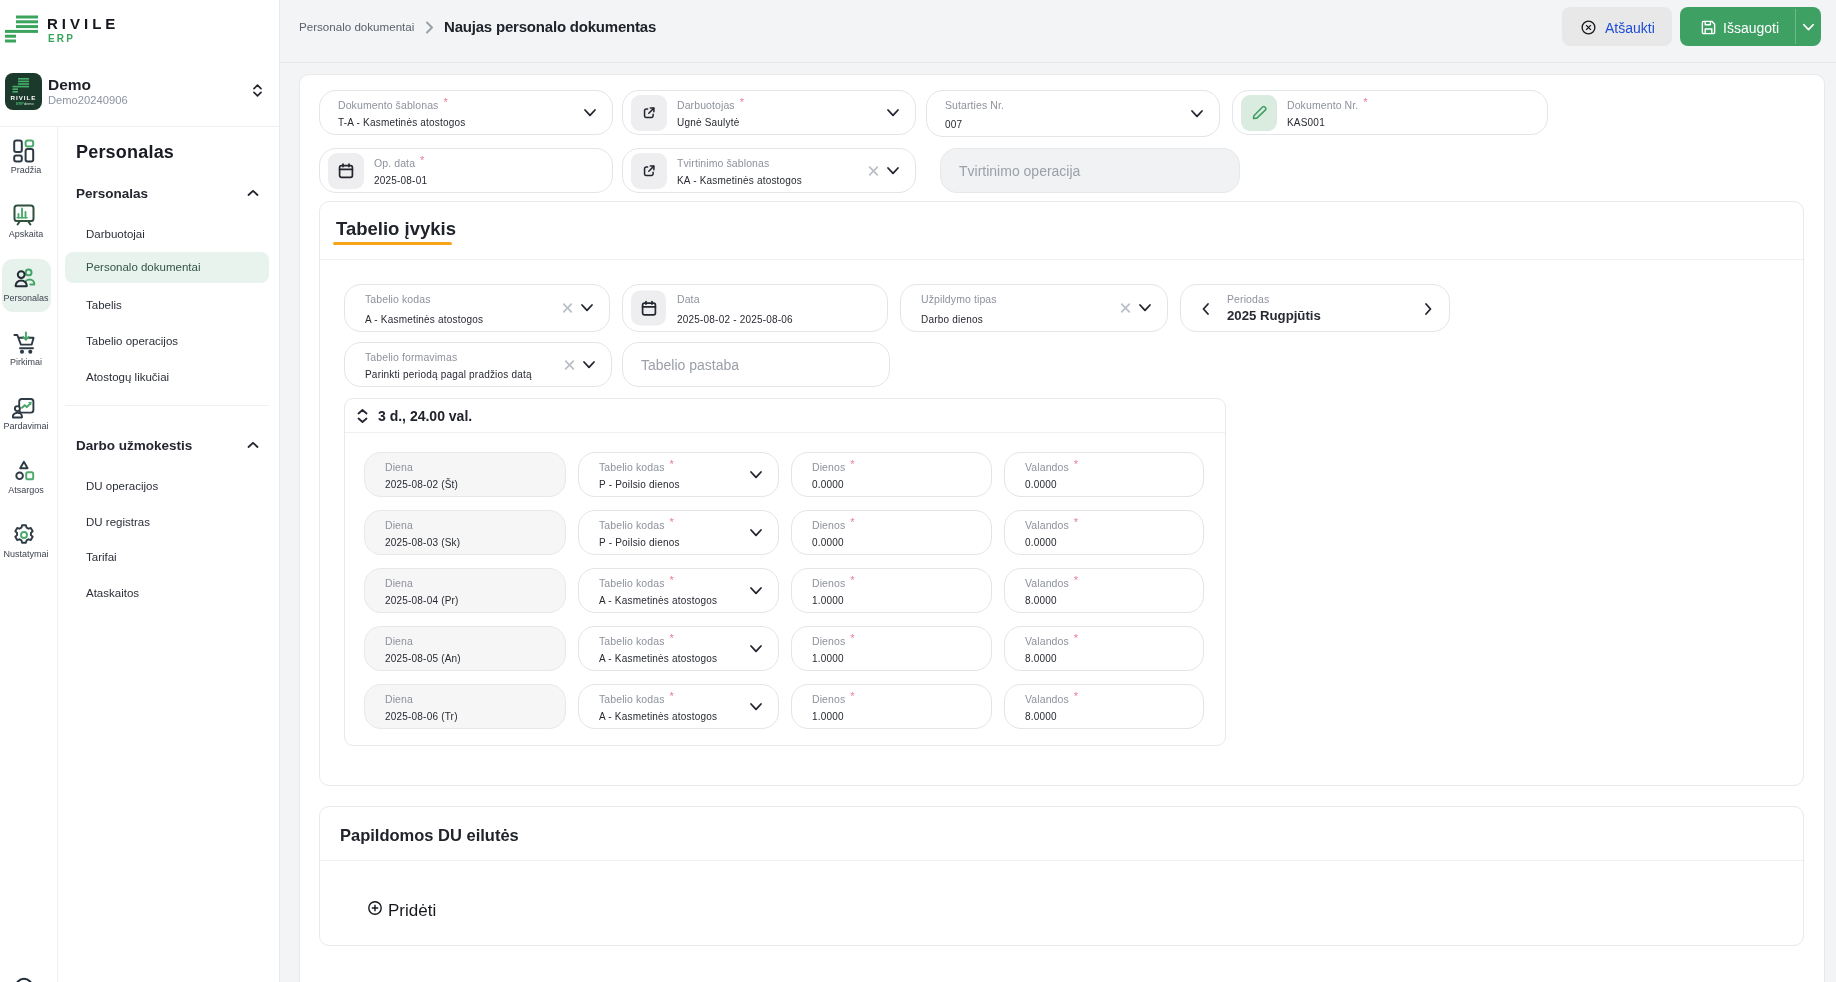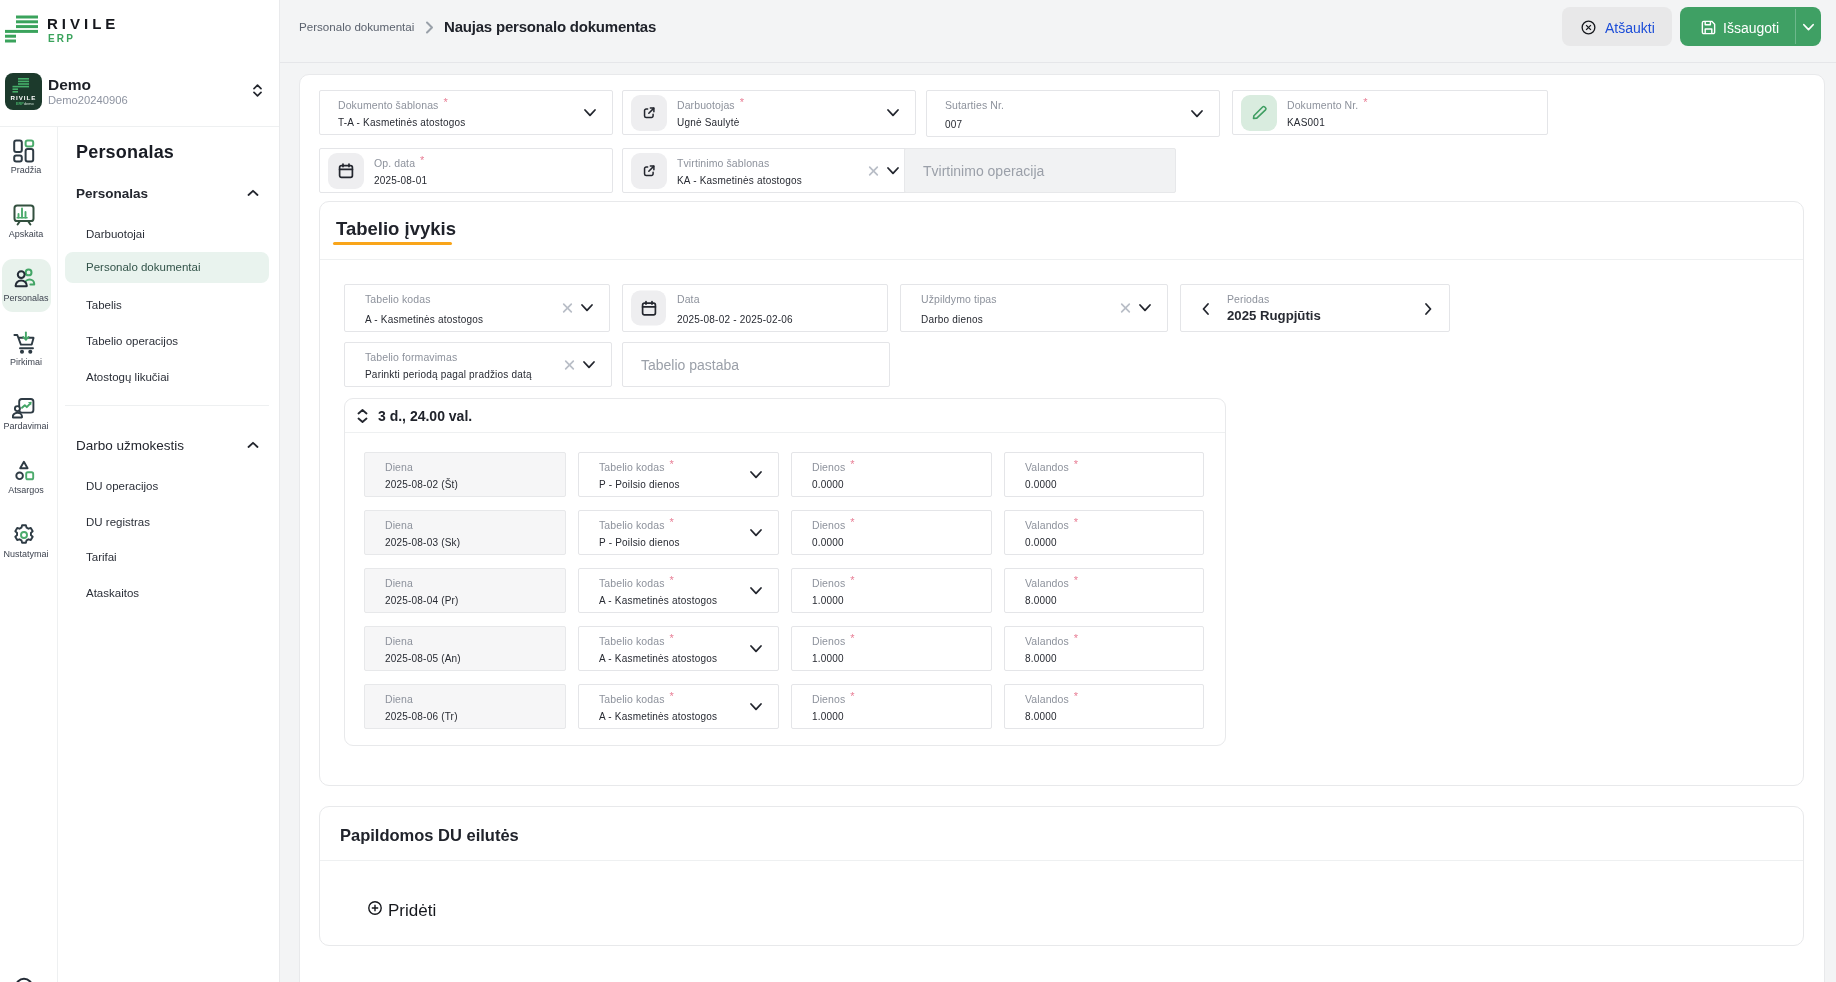--- a/index.html
+++ b/index.html
@@ -1,19 +1,19 @@
 <!DOCTYPE html>
 <html><head>
 <meta charset="utf-8">
 <style>
 *{margin:0;padding:0;box-sizing:border-box}
 html,body{width:1836px;height:982px;overflow:hidden}
 body{font-family:"Liberation Sans",sans-serif;background:#f3f4f5;position:relative;color:#23262e}
 .abs{position:absolute}
-.fld{position:absolute;background:#fff;border:1px solid #e4e5e8;border-radius:2px}
+.fld{position:absolute;background:#fff;border:1px solid #e4e5e8;border-radius:17px}
 .fld.dis{background:#f1f2f3;border-color:#e7e8ea}
 .lab{position:absolute;left:18px;top:8px;font-size:10.5px;color:#8d929c;white-space:nowrap;letter-spacing:.1px}
 .val{position:absolute;left:18px;bottom:6px;font-size:10px;color:#272a32;white-space:nowrap;letter-spacing:.2px}
 .ph{position:absolute;left:18px;top:50%;transform:translateY(-50%);font-size:14px;color:#9ba0a9;white-space:nowrap}
 .star{color:#e87e95;font-size:11px;position:relative;top:-3px;margin-left:2px}
 .ibox{position:absolute;left:8px;top:50%;transform:translateY(-50%);width:36px;height:36px;border-radius:9px;background:#eeeef0;display:flex;align-items:center;justify-content:center}
 .ibox.grn{background:#d9ecdf}
 .ofs .lab{left:54px}.ofs .val{left:54px}
 .p20 .lab{left:20px}.p20 .val{left:20px}
 .chev{position:absolute;right:15px;top:50%;transform:translateY(-50%)}
@@ -150,21 +150,21 @@
 <svg class="abs" style="left:247px;top:189px" width="12" height="8" viewBox="0 0 12 8" fill="none" stroke="#23262e" stroke-width="1.8" stroke-linecap="round" stroke-linejoin="round">
     <path d="M1.5 6 L6 1.8 L10.5 6"></path>
   </svg>
 <div class="mitem" style="top:228px">Darbuotojai</div>
 <div class="abs" style="left:65px;top:252px;width:204px;height:31px;border-radius:8px;background:#e9f3ee"></div>
 <div class="mitem" style="top:261px;color:#33544a">Personalo dokumentai</div>
 <div class="mitem" style="top:299px">Tabelis</div>
 <div class="mitem" style="top:335px">Tabelio operacijos</div>
 <div class="mitem" style="top:371px">Atostogų likučiai</div>
 <div class="hr" style="left:65px;top:405px;width:204px"></div>
-<div class="abs" style="left:76px;top:438px;font-size:13.5px;font-weight:normal;color:#23262e">Darbo užmokestis</div>
+<div class="abs" style="left:76px;top:438px;font-size:13.5px;font-weight:bold;color:#23262e">Darbo užmokestis</div>
 <svg class="abs" style="left:247px;top:441px" width="12" height="8" viewBox="0 0 12 8" fill="none" stroke="#23262e" stroke-width="1.8" stroke-linecap="round" stroke-linejoin="round">
     <path d="M1.5 6 L6 1.8 L10.5 6"></path>
   </svg>
 <div class="mitem" style="top:480px">DU operacijos</div>
 <div class="mitem" style="top:516px">DU registras</div>
 <div class="mitem" style="top:551px">Tarifai</div>
 <div class="mitem" style="top:587px">Ataskaitos</div>
 
 <div class="abs" style="left:280px;top:0;width:1556px;height:63px;background:#f3f4f5;border-bottom:1px solid #e5e6e9"></div>
 <div class="abs" style="left:299px;top:20px;font-size:11.6px;color:#5b626e">Personalo dokumentai</div>
@@ -252,21 +252,21 @@
     </div>
   <div class="lab">Tvirtinimo šablonas</div>
   <div class="val">KA - Kasmetinės atostogos</div>
   <svg class="xic" width="11" height="11" viewBox="0 0 13 13" fill="none" stroke="#b9bec7" stroke-width="2" stroke-linecap="round">
       <path d="M2 2 L11 11 M11 2 L2 11"></path>
     </svg>
   <svg class="chev" width="14" height="9" viewBox="0 0 14 9" fill="none" stroke="#23262e" stroke-width="1.8" stroke-linecap="round" stroke-linejoin="round">
       <path d="M2 1.5 L7 6.8 L12 1.5"></path>
     </svg>
 </div>
-<div class="fld dis" style="left:904px;top:148px;width:272px;height:45px">
+<div class="fld dis" style="left:940px;top:148px;width:300px;height:45px">
   <div class="ph">Tvirtinimo operacija</div>
 </div>
 
 <div class="card" style="left:319px;top:201px;width:1485px;height:585px"></div>
 <div class="abs" style="left:336px;top:218px;font-size:18.5px;font-weight:bold;color:#20232b">Tabelio įvykis</div>
 <div class="abs" style="left:333px;top:242px;width:119px;height:3px;background:#f9a51a;border-radius:2px"></div>
 <div class="hr" style="left:320px;top:259px;width:1483px"></div>
 
 <div class="fld p20" style="left:344px;top:284px;width:266px;height:48px">
   <div class="lab">Tabelio kodas</div>
@@ -280,21 +280,21 @@
 </div>
 <div class="fld ofs" style="left:622px;top:284px;width:266px;height:48px">
   <div class="ibox" style="width:35px;height:35px">
       <svg width="18" height="18" viewBox="0 0 18 18" fill="none" stroke="#23262e" stroke-width="1.7" stroke-linecap="round" stroke-linejoin="round">
         <rect x="2.6" y="3.6" width="12.8" height="11.8" rx="1.8"></rect>
         <path d="M2.6 7.4 H15.4"></path>
         <path d="M6 2 V4.6 M12 2 V4.6"></path>
       </svg>
     </div>
   <div class="lab">Data</div>
-  <div class="val">2025-08-02 - 2025-02-06</div>
+  <div class="val">2025-08-02 - 2025-08-06</div>
 </div>
 <div class="fld p20" style="left:900px;top:284px;width:268px;height:48px">
   <div class="lab">Užpildymo tipas</div>
   <div class="val">Darbo dienos</div>
   <svg class="xic" width="11" height="11" viewBox="0 0 13 13" fill="none" stroke="#b9bec7" stroke-width="2" stroke-linecap="round">
       <path d="M2 2 L11 11 M11 2 L2 11"></path>
     </svg>
   <svg class="chev" width="14" height="9" viewBox="0 0 14 9" fill="none" stroke="#23262e" stroke-width="1.8" stroke-linecap="round" stroke-linejoin="round">
       <path d="M2 1.5 L7 6.8 L12 1.5"></path>
     </svg>

